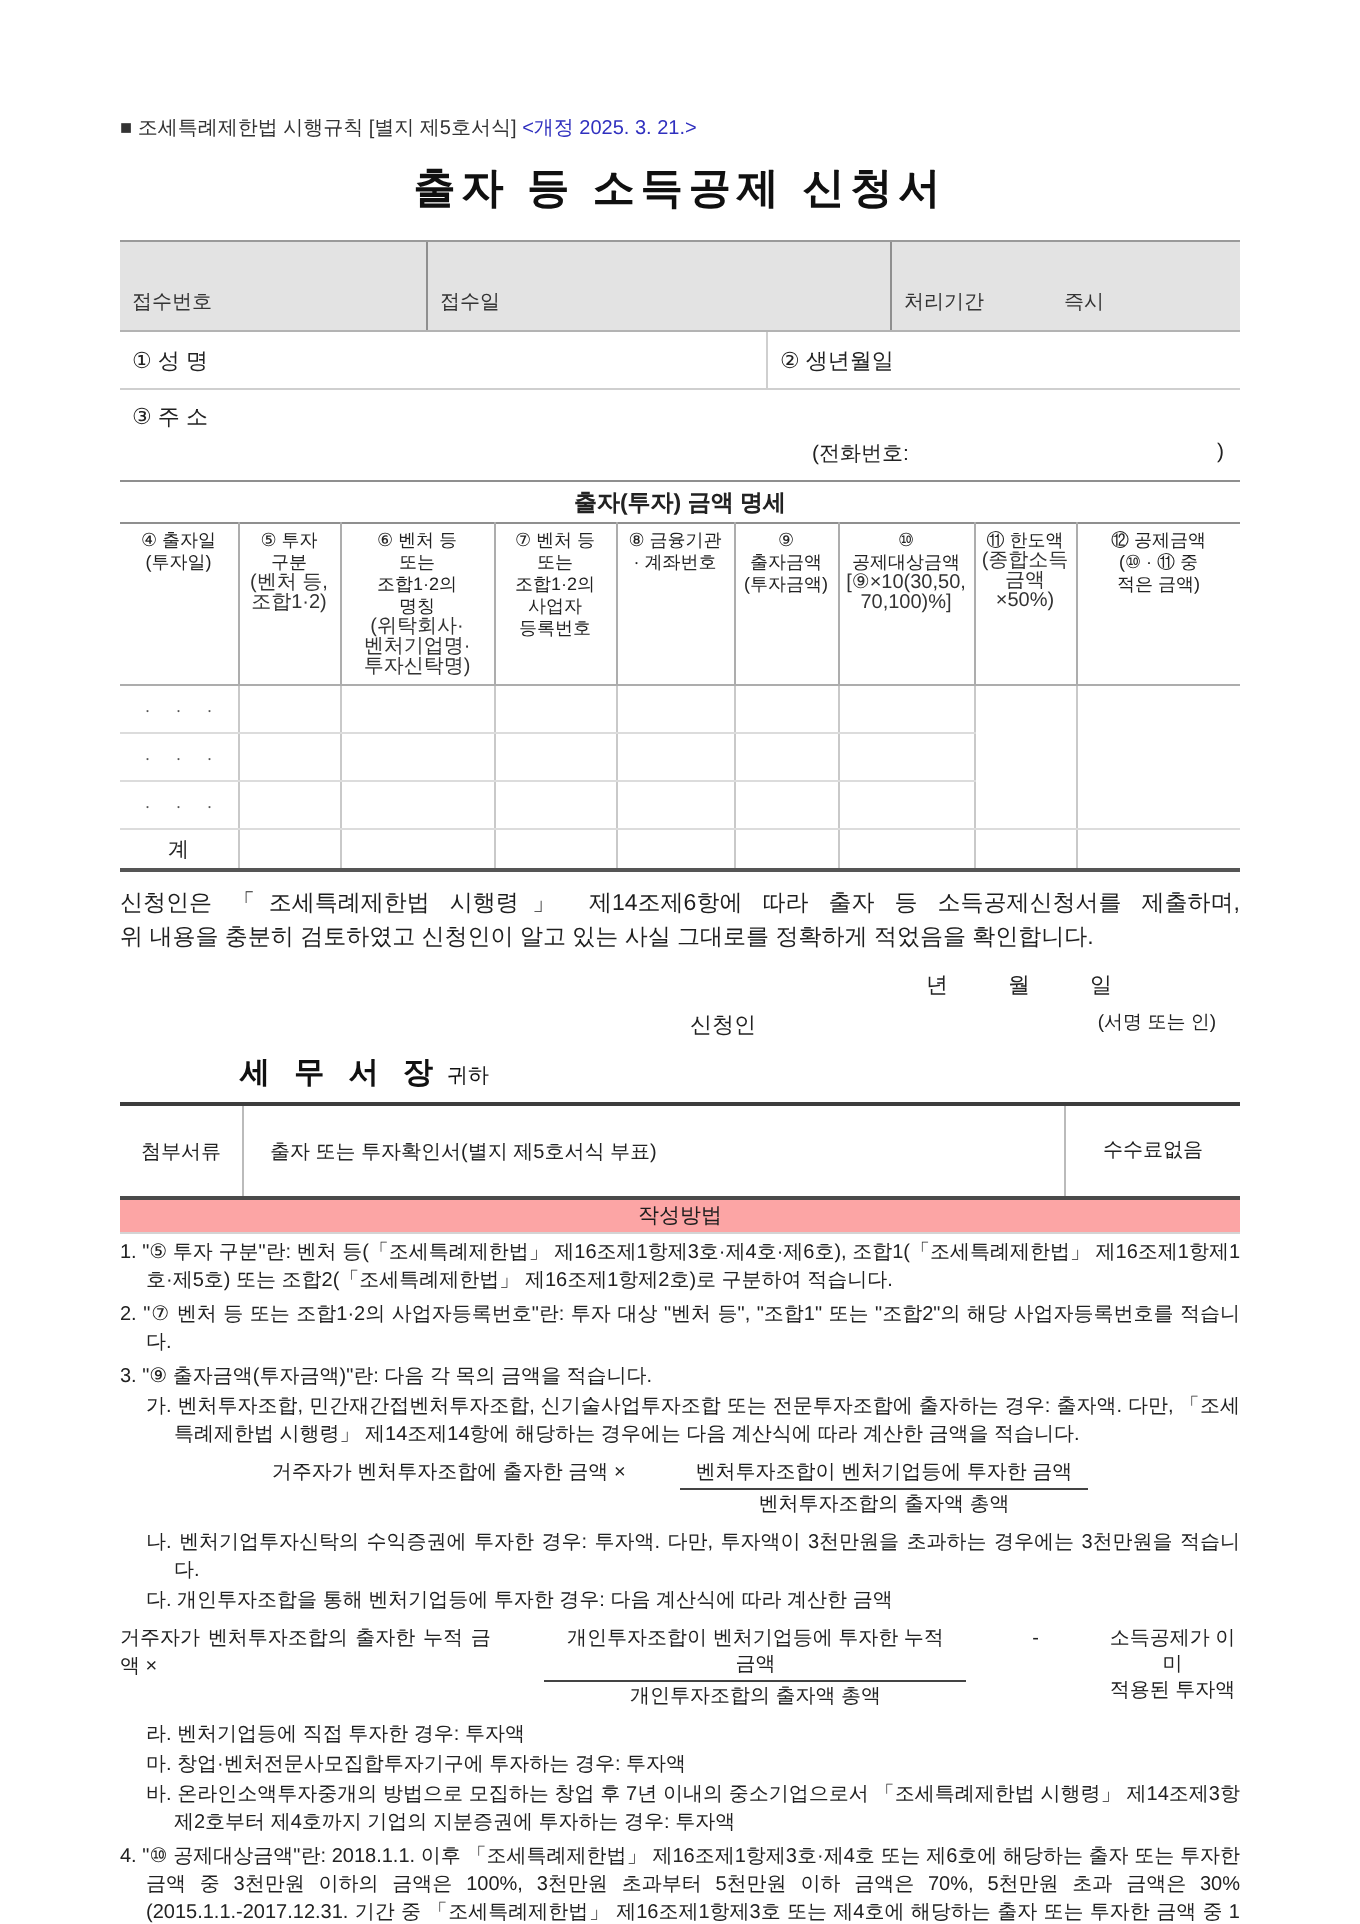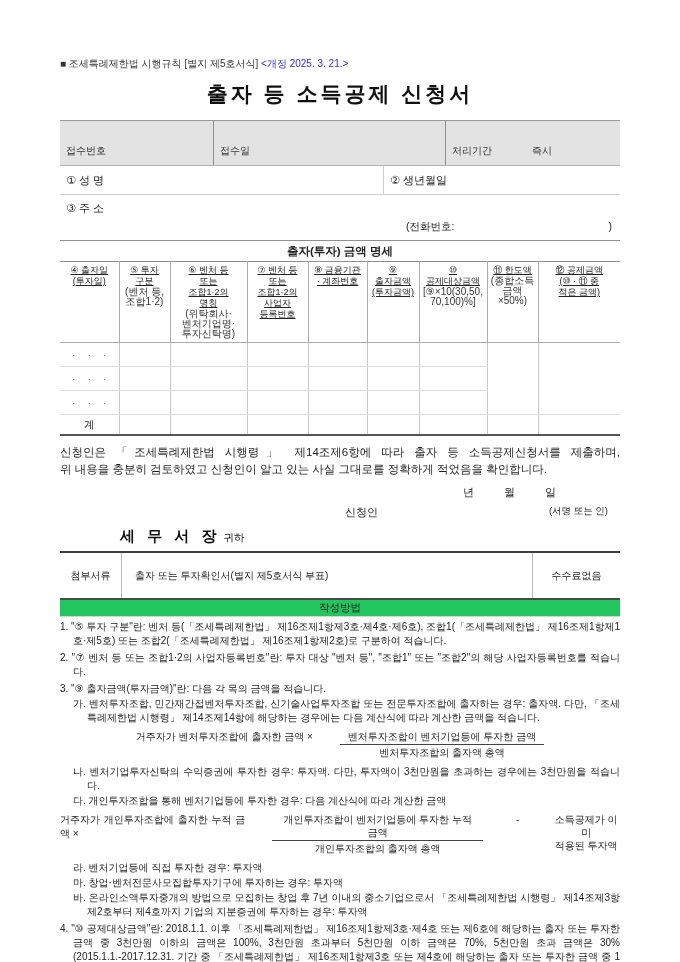--- a/index.html
+++ b/index.html
@@ -32,21 +32,21 @@
 
   
   .section-title{text-align:center;font-size:11.5px;font-weight:bold;color:#222;padding:3px 0 2px;}
   table.detail{border-collapse:collapse;width:560px;table-layout:fixed;
     border-top:1px solid #8f8f8f;border-bottom:2px solid #555;font-size:9px;}
   table.detail thead th{border-right:1px solid #adadad;border-bottom:1px solid #adadad;
     vertical-align:top;padding:3px 1px;font-weight:normal;line-height:11px;color:#222;text-align:center;}
   table.detail tbody td{border-right:1px solid #c9c9c9;border-bottom:1px solid #dcdcdc;height:21px;}
   table.detail .no-r{border-right:none;}
   table.detail tr.total td{border-bottom:none;height:17px;}
-  .pre{white-space:pre-line;text-decoration:underline;}
+  .pre{white-space:pre-line;}
   .sub{font-size:10px;line-height:10px;color:#333;white-space:pre-line;}
   .date-cell{text-align:center;word-spacing:10px;color:#555;font-size:9px;}
   .total-label{text-align:center;font-size:10.5px;color:#222;}
 
   
   .decl{margin-top:8px;font-size:11.5px;line-height:17px;color:#1e1e1e;}
   .j1{text-align:justify;text-align-last:justify;}
   .date-line{display:flex;justify-content:flex-end;gap:30px;padding-right:64px;font-size:11px;margin-top:7px;color:#222;}
   .sign-line{display:flex;justify-content:space-between;padding-left:285px;padding-right:12px;font-size:9.5px;margin-top:5px;color:#222;}
   .sign-line .applicant{font-size:11px;}
@@ -54,21 +54,21 @@
   .recipient .big{font-size:15px;font-weight:bold;letter-spacing:4px;}
 
   
   .attach{display:grid;grid-template-columns:62px 411px 87px;height:45px;
     border-top:2px solid #3d3d3d;border-bottom:2px solid #4a4a4a;font-size:10px;color:#222;}
   .attach .c1{display:flex;align-items:center;justify-content:center;border-right:1px solid #bbb;}
   .attach .c2{display:flex;align-items:center;padding-left:13px;border-right:1px solid #bbb;}
   .attach .c3{display:flex;flex-direction:row;align-items:center;justify-content:center;line-height:14px;}
 
   
-  .guide-band{background:#22c55e;text-align:center;font-size:10.5px;padding:1px 0;color:#1d1d1d;border-bottom:1px solid #d4d4d4;}
+  .guide-band{background:#fca5a5;text-align:center;font-size:10.5px;padding:1px 0;color:#1d1d1d;border-bottom:1px solid #d4d4d4;}
   .guide{font-size:10px;line-height:14px;text-align:justify;margin-top:3px;color:#222;}
   .gi{padding-left:13px;text-indent:-13px;margin-top:3px;}
   .gs{margin-left:13px;padding-left:14px;text-indent:-14px;margin-top:1px;}
   .formula{display:flex;justify-content:center;gap:27px;margin:5px 0 6px;}
   .frac{display:inline-block;text-align:center;line-height:13px;}
   .frac .num{border-bottom:1px solid #444;padding:0 8px 1px;}
   .frac .den{padding-top:1px;}
   .minus{margin:0 6px;}
   .pre2{white-space:pre-line;text-align:center;line-height:13px;}
 </style>
@@ -271,21 +271,21 @@
         <span class="frac">
           <span class="num" style="display:block">벤처투자조합이 벤처기업등에 투자한 금액</span>
           <span class="den" style="display:block">벤처투자조합의 출자액 총액</span>
         </span>
       </div>
 
       <div class="gs">나. 벤처기업투자신탁의 수익증권에 투자한 경우: 투자액. 다만, 투자액이 3천만원을 초과하는 경우에는 3천만원을 적습니다.</div>
       <div class="gs">다. 개인투자조합을 통해 벤처기업등에 투자한 경우: 다음 계산식에 따라 계산한 금액</div>
 
       <div class="formula">
-        <span>거주자가 개인투자조합에 출자한 누적 금액 ×</span>
+        <span>거주자가 벤처투자조합의 출자한 누적 금액 ×</span>
         <span class="frac">
           <span class="num" style="display:block">개인투자조합이 벤처기업등에 투자한 누적 금액</span>
           <span class="den" style="display:block">개인투자조합의 출자액 총액</span>
         </span>
         <span class="minus">-</span>
         <span class="pre2">소득공제가 이미
 적용된 투자액</span>
       </div>
 
       <div class="gs">라. 벤처기업등에 직접 투자한 경우: 투자액</div>

